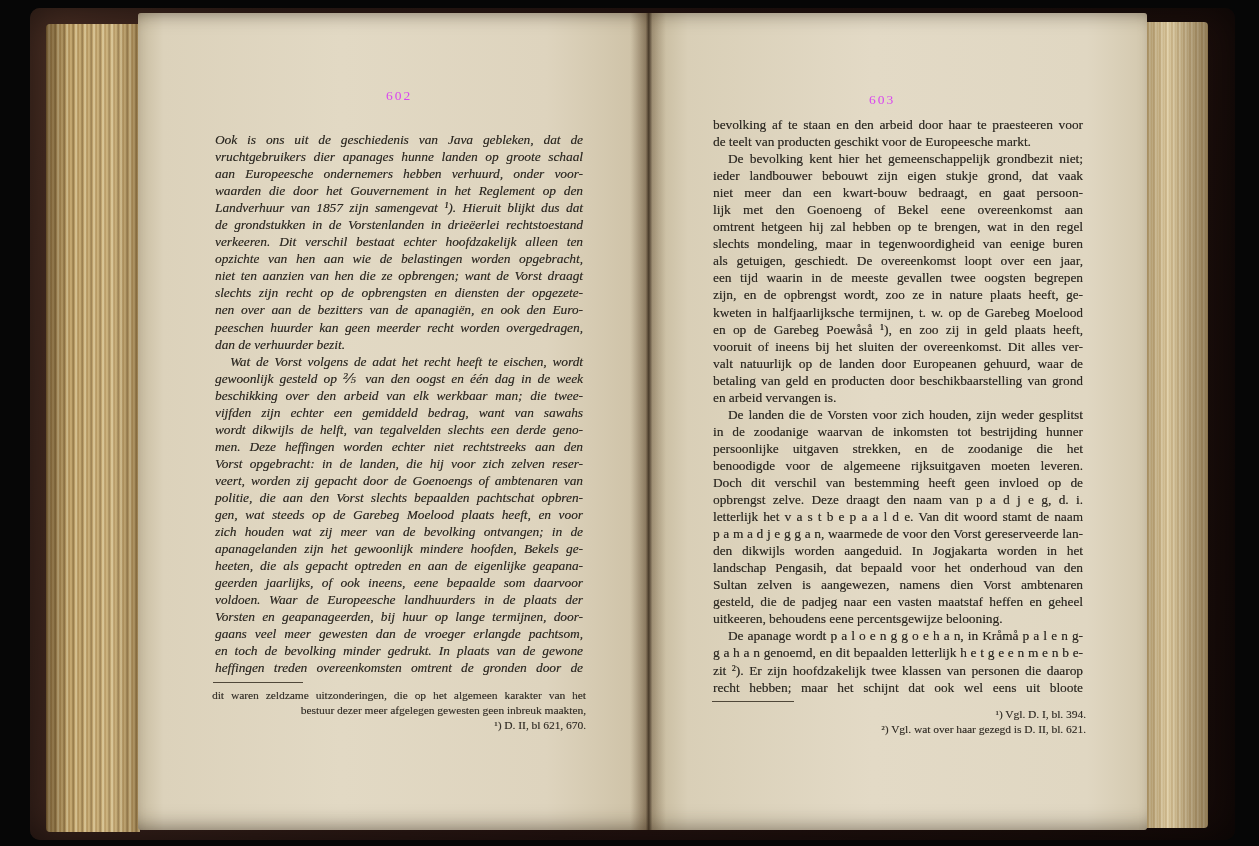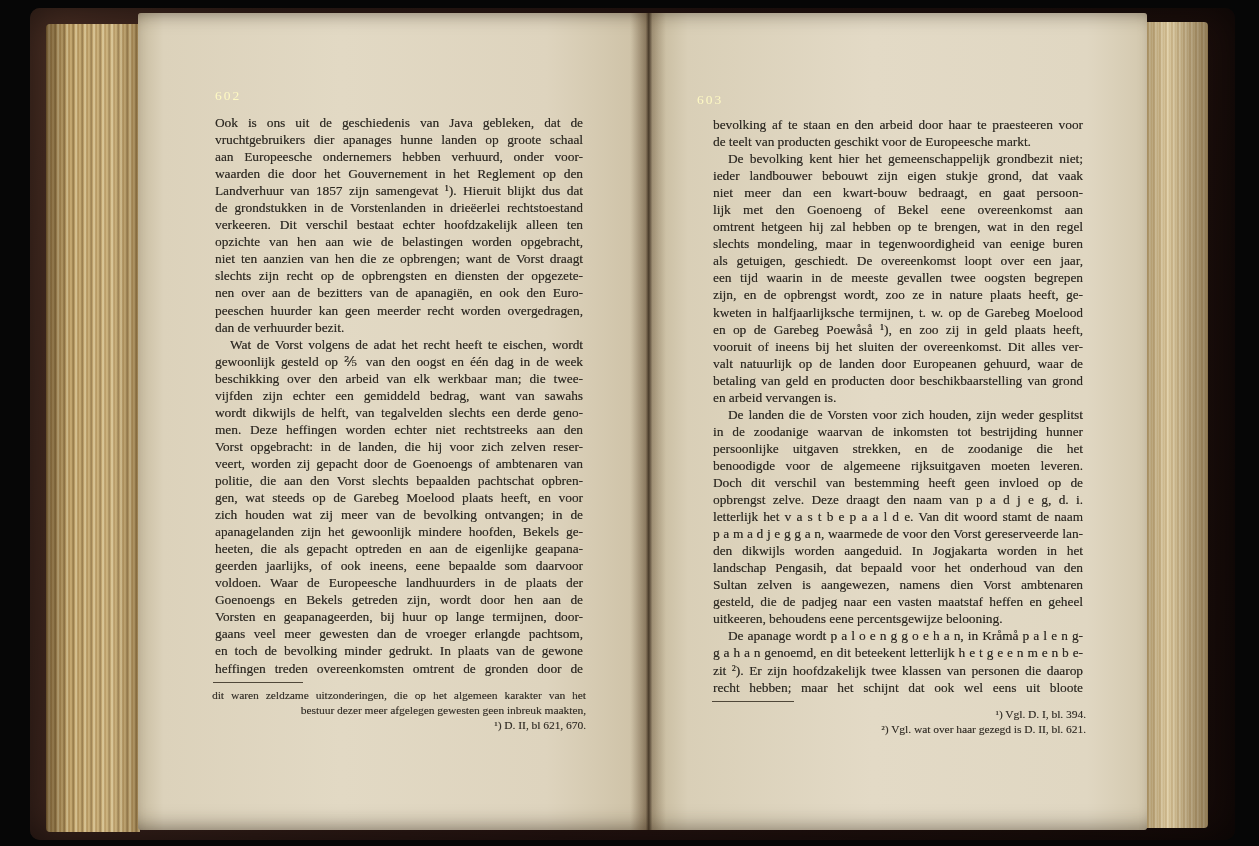--- a/index.html
+++ b/index.html
@@ -45,21 +45,21 @@
     border-radius:0 3px 3px 0;
     background:linear-gradient(90deg,#c2b597 0%,#d9cfb7 8%,#e3dac6 45%,#e0d7c2 88%,#d3c8ae 100%);
     box-shadow:inset 0 14px 18px -14px rgba(40,28,14,.5), inset 0 -16px 20px -14px rgba(40,28,14,.5);
   }
   .gutter{
     left:630px;top:13px;width:36px;height:817px;
     background:linear-gradient(90deg,rgba(70,52,30,0) 0%,rgba(82,60,36,.45) 44%,rgba(44,30,17,.8) 52%,rgba(82,60,36,.3) 62%,rgba(70,52,30,0) 100%);
   }
   
   .pagenum{
-    font-size:13.5px;letter-spacing:2px;color:#fef9c3;
+    font-size:13.5px;letter-spacing:2px;color:#d946ef;text-align:center;
   }
   .textcol{
     color:#2e2a23;
     font-size:13.3px;
     line-height:17.05px;
     text-shadow:.2px .2px .35px rgba(46,42,36,.55);
   }
   .line{text-align:justify;text-align-last:justify;white-space:normal;}
   .line.end{text-align-last:left;}
   .line.indent{text-indent:15px;}
@@ -81,21 +81,21 @@
 
 <div class="abs edge-left"></div>
 <div class="abs edge-right"></div>
 
 <div class="abs page-left"></div>
 <div class="abs page-right"></div>
 <div class="abs gutter"></div>
 
 <div class="abs pagenum" style="left:215px;top:88px;width:368px;">602</div>
 
-<div class="abs textcol" style="left:215px;top:114px;width:368px;">
+<div class="abs textcol" style="left:215px;top:131px;width:368px;font-style:italic;">
     <div class="line">Ook is ons uit de geschiedenis van Java gebleken, dat de</div>
     <div class="line">vruchtgebruikers dier apanages hunne landen op groote schaal</div>
     <div class="line">aan Europeesche ondernemers hebben verhuurd, onder voor-</div>
     <div class="line">waarden die door het Gouvernement in het Reglement op den</div>
     <div class="line">Landverhuur van 1857 zijn samengevat ¹). Hieruit blijkt dus dat</div>
     <div class="line">de grondstukken in de Vorstenlanden in drieëerlei rechtstoestand</div>
     <div class="line">verkeeren. Dit verschil bestaat echter hoofdzakelijk alleen ten</div>
     <div class="line">opzichte van hen aan wie de belastingen worden opgebracht,</div>
     <div class="line">niet ten aanzien van hen die ze opbrengen; want de Vorst draagt</div>
     <div class="line">slechts zijn recht op de opbrengsten en diensten der opgezete-</div>
@@ -110,21 +110,20 @@
     <div class="line">men. Deze heffingen worden echter niet rechtstreeks aan den</div>
     <div class="line">Vorst opgebracht: in de landen, die hij voor zich zelven reser-</div>
     <div class="line">veert, worden zij gepacht door de Goenoengs of ambtenaren van</div>
     <div class="line">politie, die aan den Vorst slechts bepaalden pachtschat opbren-</div>
     <div class="line">gen, wat steeds op de Garebeg Moelood plaats heeft, en voor</div>
     <div class="line">zich houden wat zij meer van de bevolking ontvangen; in de</div>
     <div class="line">apanagelanden zijn het gewoonlijk mindere hoofden, Bekels ge-</div>
     <div class="line">heeten, die als gepacht optreden en aan de eigenlijke geapana-</div>
     <div class="line">geerden jaarlijks, of ook ineens, eene bepaalde som daarvoor</div>
     <div class="line">voldoen. Waar de Europeesche landhuurders in de plaats der</div>
-    <div class="line">Goenoengs en Bekels getreden zijn, wordt door hen aan de</div>
     <div class="line">Vorsten en geapanageerden, bij huur op lange termijnen, door-</div>
     <div class="line">gaans veel meer gewesten dan de vroeger erlangde pachtsom,</div>
     <div class="line">en toch de bevolking minder gedrukt. In plaats van de gewone</div>
     <div class="line">heffingen treden overeenkomsten omtrent de gronden door de</div>
   </div>
 
 <div class="abs fnrule" style="left:213px;top:682px;width:90px;"></div>
 
 <div class="abs fnotes" style="left:212px;top:688px;width:374px;">
     <div class="fline justify">dit waren zeldzame uitzonderingen, die op het algemeen karakter van het</div>
@@ -159,21 +158,21 @@
     <div class="line">Doch dit verschil van bestemming heeft geen invloed op de</div>
     <div class="line">opbrengst zelve. Deze draagt den naam van p a d j e g, d. i.</div>
     <div class="line">letterlijk het v a s t  b e p a a l d e. Van dit woord stamt de naam</div>
     <div class="line">p a m a d j e g g a n, waarmede de voor den Vorst gereserveerde lan-</div>
     <div class="line">den dikwijls worden aangeduid. In Jogjakarta worden in het</div>
     <div class="line">landschap Pengasih, dat bepaald voor het onderhoud van den</div>
     <div class="line">Sultan zelven is aangewezen, namens dien Vorst ambtenaren</div>
     <div class="line">gesteld, die de padjeg naar een vasten maatstaf heffen en geheel</div>
     <div class="line end">uitkeeren, behoudens eene percentsgewijze belooning.</div>
     <div class="line indent">De apanage wordt p a l o e n g g o e h a n, in Kråmå p a l e n g-</div>
-    <div class="line">g a h a n genoemd, en dit beteekent letterlijk h e t g e e n  m e n  b e-</div>
+    <div class="line">g a h a n genoemd, en dit bepaalden letterlijk h e t g e e n  m e n  b e-</div>
     <div class="line">zit ²). Er zijn hoofdzakelijk twee klassen van personen die daarop</div>
     <div class="line">recht hebben; maar het schijnt dat ook wel eens uit bloote</div>
   </div>
 
 <div class="abs fnrule" style="left:712px;top:701px;width:82px;"></div>
 
 <div class="abs fnotes" style="left:712px;top:707px;width:374px;">
     <div class="fline indent">¹) Vgl. D. I, bl. 394.</div>
     <div class="fline indent">²) Vgl. wat over haar gezegd is D. II, bl. 621.</div>
   </div>

